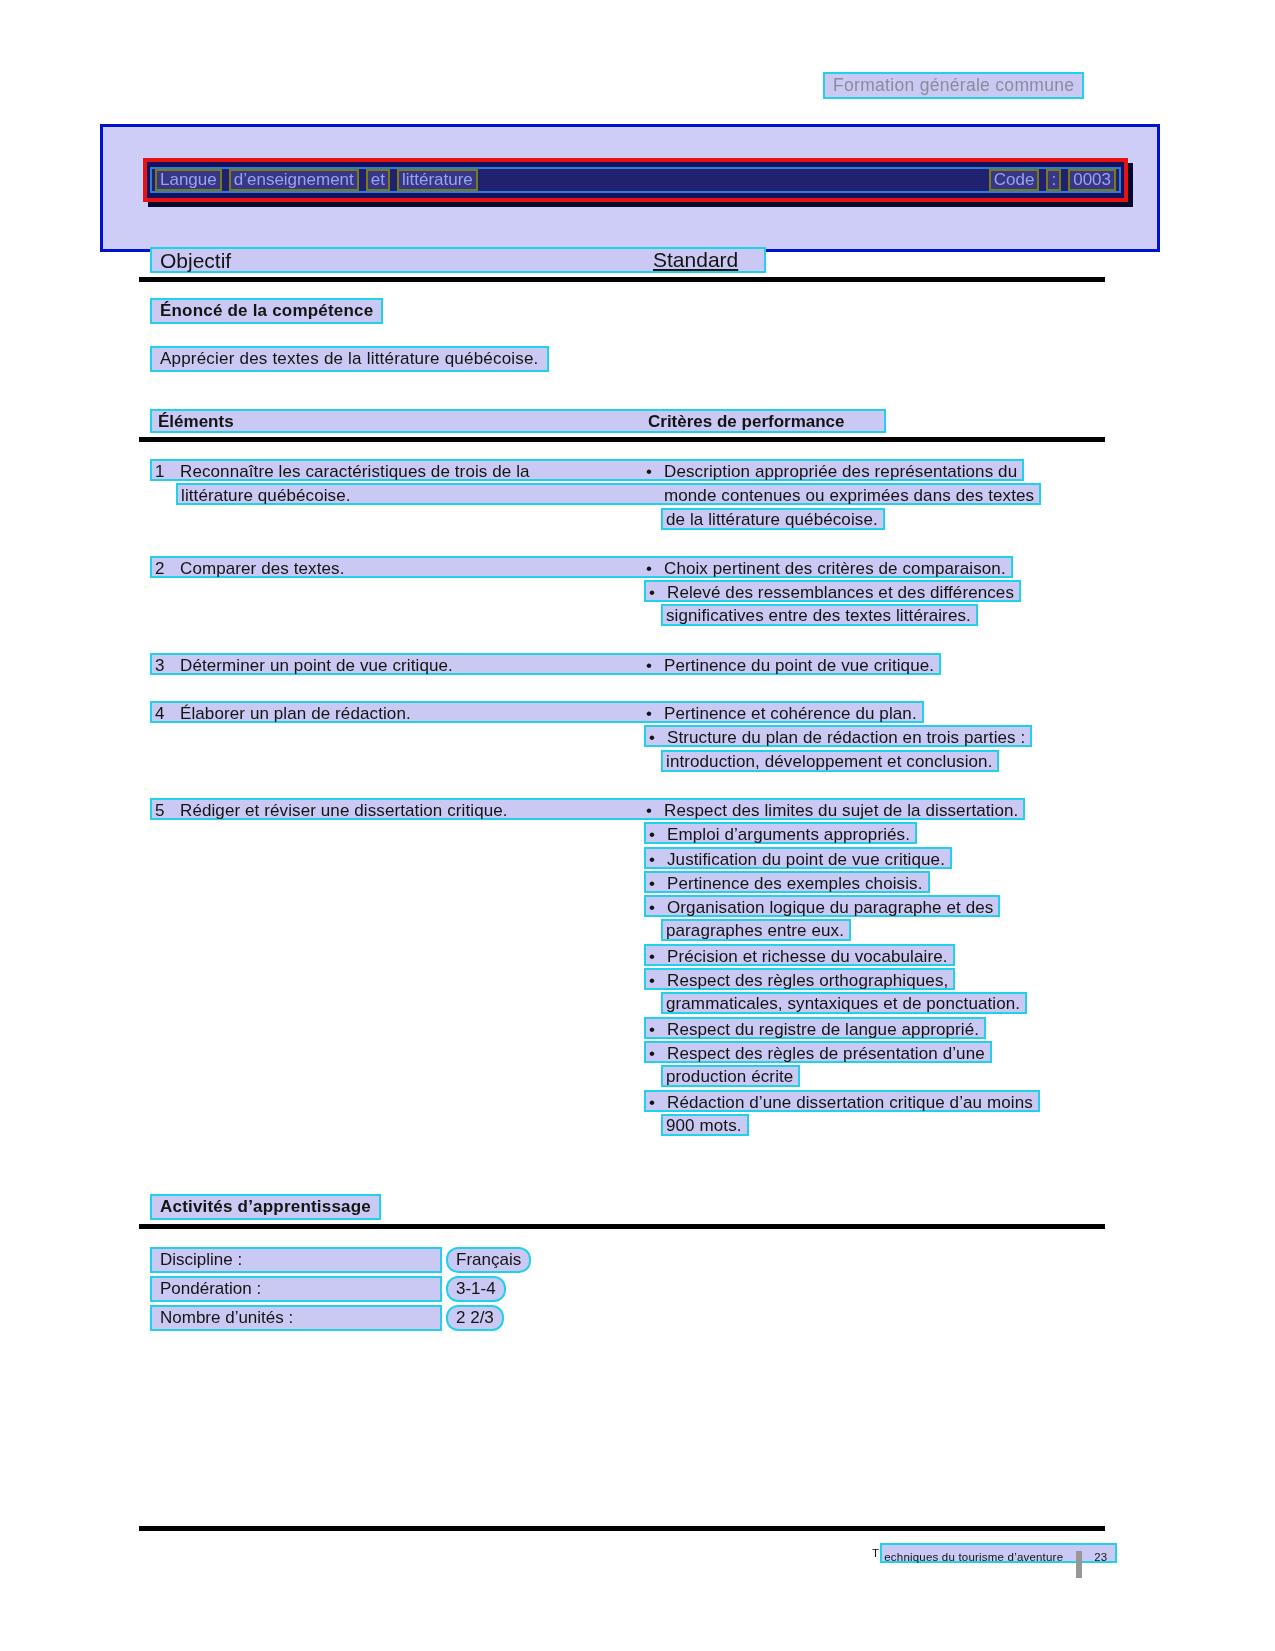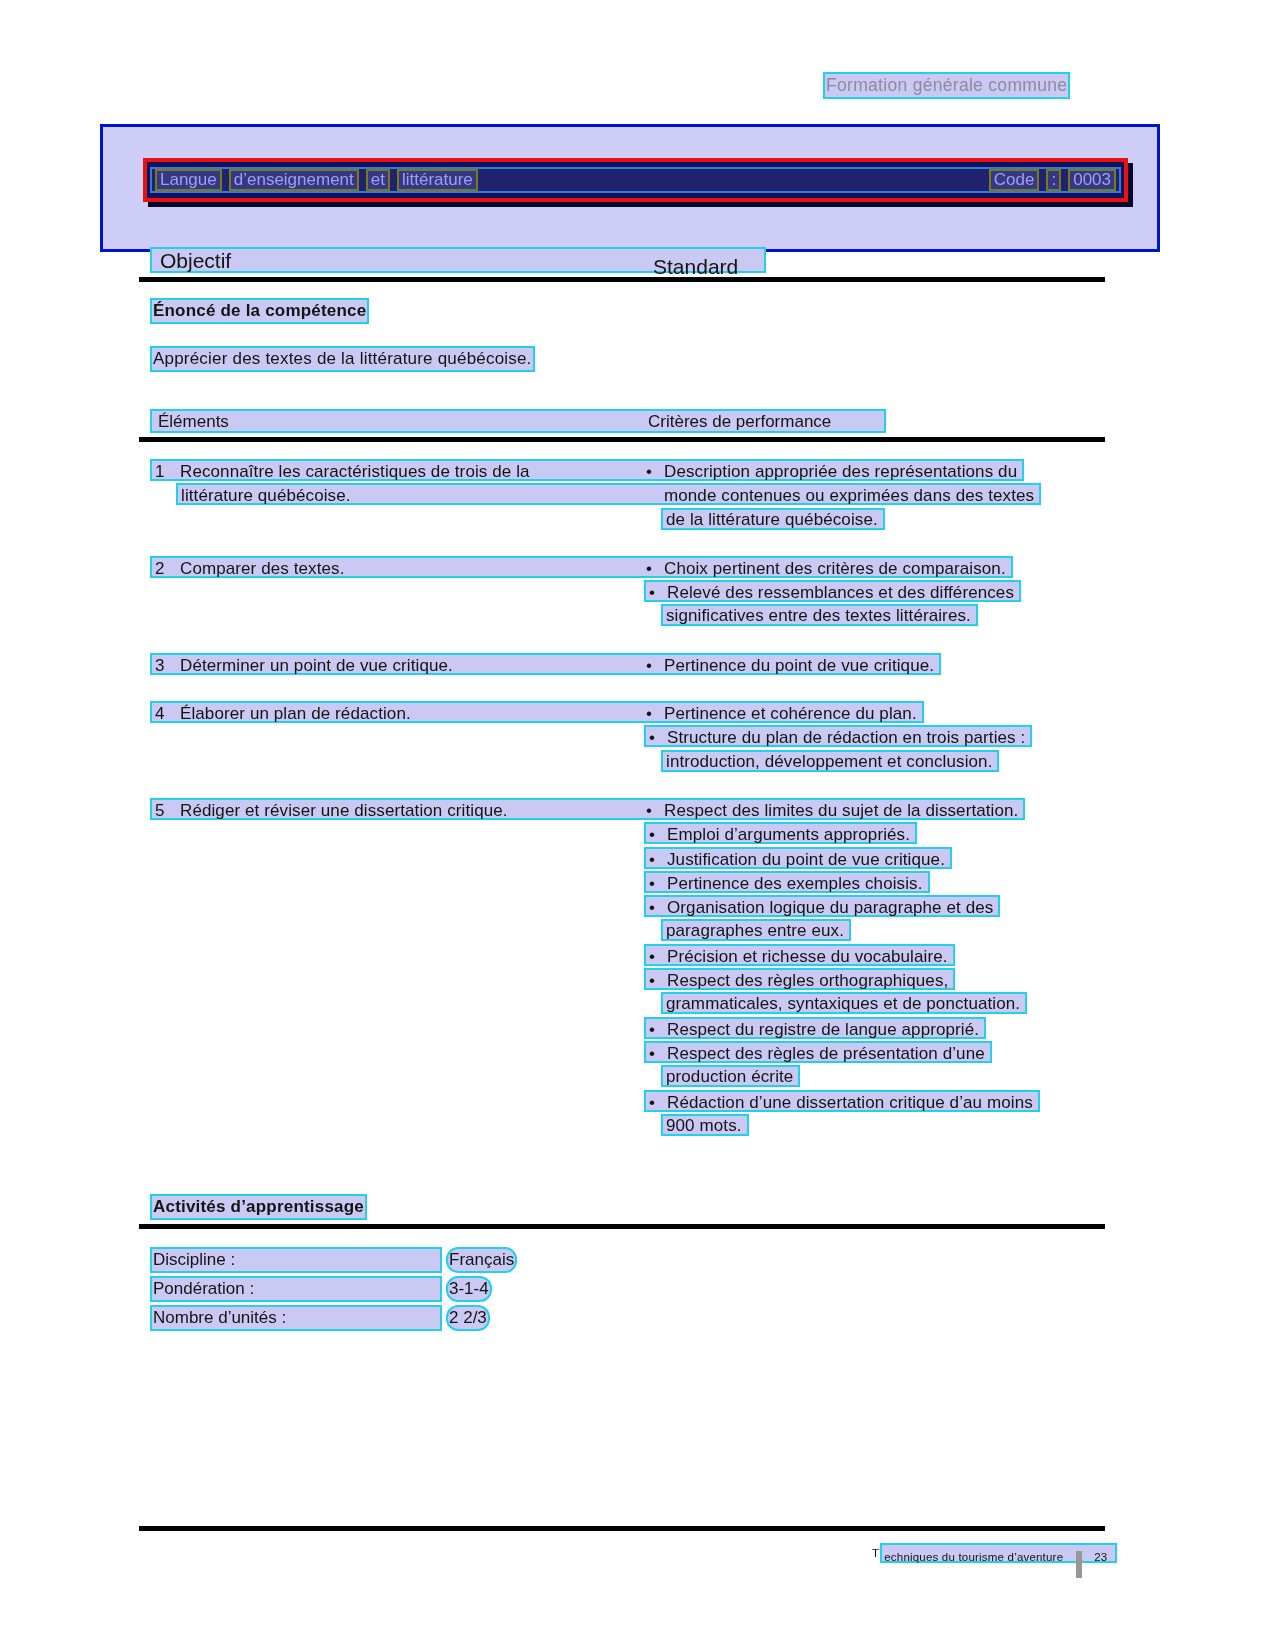--- a/index.html
+++ b/index.html
@@ -6,21 +6,21 @@
   body{
     width:1275px;height:1651px;position:relative;background:#ffffff;
     font-family:"Liberation Sans", sans-serif;color:#141414;overflow:hidden;
   }
   #page{position:absolute;inset:0;}
   .abs{position:absolute;}
   
   .hl{
     background:var(--highlight-fill,#c9c9f4);
     border:2px solid var(--highlight-border,#1fd2ea);
-    display:inline-block;padding:1px 1px;white-space:nowrap;box-sizing:border-box;
+    display:inline-block;padding:1px 8px;white-space:nowrap;box-sizing:border-box;
   }
   .rule{position:absolute;left:139px;width:966px;height:5px;background:var(--rule,#000);}
 
   
   .header-right{top:72px;left:823px;font-size:17.5px;letter-spacing:.3px;color:var(--muted-text,#8b8b9e);}
 
   
   .banner{position:absolute;left:100px;top:124px;width:1054px;height:122px;
     background:var(--banner-fill,#cdcdf8);border:3px solid var(--banner-border,#0013cc);}
   .banner-bar{position:absolute;left:40px;top:31px;width:977px;height:36px;
@@ -28,28 +28,28 @@
     box-shadow:5px 5px 0 0 #08082e;display:flex;align-items:center;}
   .bar-linebox{flex:1;margin:0 3px;height:26px;border:2px solid var(--line-box-border,#2e7cd8);
     background:rgba(148,154,242,0.12);display:flex;align-items:center;padding:8px 3px;gap:7px;box-sizing:border-box;}
   .bar-word{border:2px solid var(--word-box-border,#7b7b14);background:rgba(148,154,242,0.18);
     color:var(--bar-text,#9aa2ea);font-size:17px;line-height:18px;padding:0 3px;white-space:nowrap;}
   .bar-spacer{flex:1;}
 
   
   .objectif-band{left:150px;top:247px;width:616px;height:26px;font-size:21px;line-height:22px;padding:0;}
   .obj-label{position:absolute;left:8px;top:1px;}
-  .std-label{position:absolute;left:501px;top:7px;}
+  .std-label{position:absolute;left:501px;top:0;text-decoration:underline;}
   .rule1{top:277px;}
 
   .enonce{top:298px;left:150px;font-size:17px;font-weight:bold;letter-spacing:.2px;}
   .statement{top:346px;left:150px;font-size:17px;letter-spacing:.2px;}
 
   
-  .thead-band{left:150px;top:409px;width:736px;height:24px;padding:0;font-weight:normal;font-size:17px;}
+  .thead-band{left:150px;top:409px;width:736px;height:24px;padding:0;font-weight:bold;font-size:17px;}
   .th-elements{position:absolute;left:6px;top:1px;}
   .th-criteria{position:absolute;left:496px;top:1px;}
   .rule2{top:437px;}
 
   
   .tbody{position:absolute;left:139px;top:459px;width:966px;}
   .row{margin-bottom:24px;}
   .tline{height:24.3px;}
   .band{
     background:var(--highlight-fill,#c9c9f4);border:2px solid var(--highlight-border,#1fd2ea);

